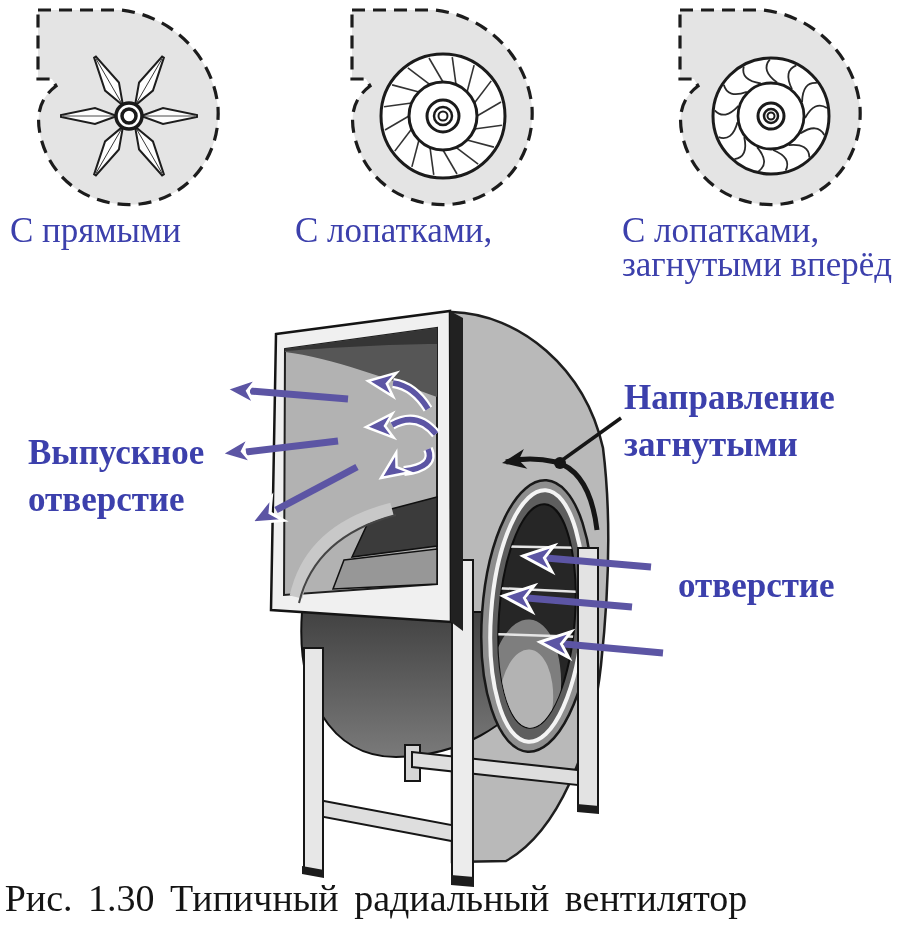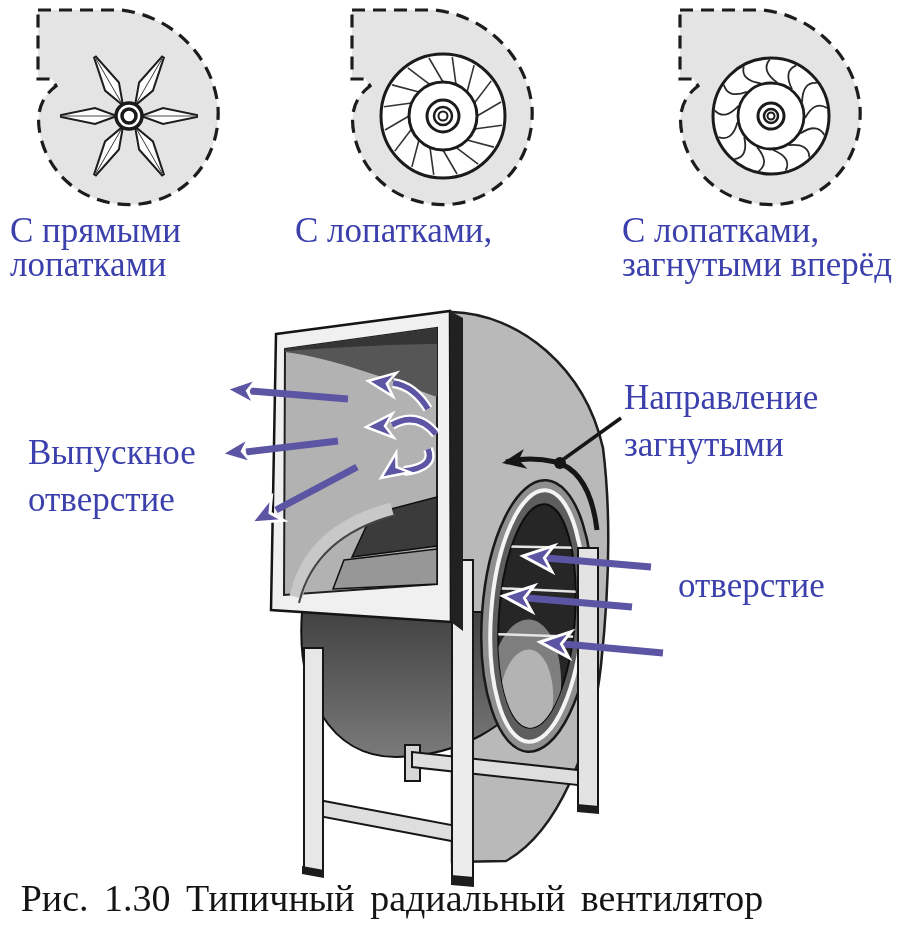--- a/index.html
+++ b/index.html
@@ -8,23 +8,23 @@
     font-family:"Liberation Serif","DejaVu Serif",serif;overflow:hidden;
   }
   .panel-label{
     position:absolute;top:214px;
     font-size:35px;line-height:34px;color:#3c40ac;z-index:3;
   }
   .panel-label span{display:block;}
   .side-label{
     position:absolute;font-size:35px;line-height:47px;color:#3c40ac;z-index:3;
   }
-  .side-label span{display:block;}
+  .side-label span{display:block;font-weight:bold;}
   #caption{
-    position:absolute;left:16px;top:876px;width:752px;text-align:center;
+    position:absolute;left:0;top:876px;width:752px;text-align:center;
     font-size:38px;color:#141414;word-spacing:6px;z-index:3;
   }
   svg{display:block;}
   .mainsvg{position:absolute;left:0;top:0;z-index:1;}
   .panelsvg{position:absolute;z-index:2;}
 </style>
 </head>
 <body>
 
 <svg class="panelsvg" style="left:8px;top:2px" width="230" height="213" viewBox="0 0 230 213">
@@ -109,21 +109,20 @@
     </g>
     <circle r="33" fill="#ffffff" stroke="#1b1b1b" stroke-width="2.8"></circle>
     <circle r="13" fill="#ffffff" stroke="#1b1b1b" stroke-width="3"></circle>
     <circle r="7" fill="#ffffff" stroke="#1b1b1b" stroke-width="2.5"></circle>
     <circle r="3.5" fill="#ffffff" stroke="#1b1b1b" stroke-width="2"></circle>
   </g>
 </svg>
 
 <div class="panel-label" style="left:10px;width:230px">
   <span>С прямыми</span>
-  <span>лопатками</span>
 </div>
 <div class="panel-label" style="left:295px;width:290px">
   <span>С лопатками,</span>
 </div>
 <div class="panel-label" style="left:622px;width:296px">
   <span>С лопатками,</span>
   <span>загнутыми вперёд</span>
 </div>
 
 <svg class="mainsvg" width="912" height="930" viewBox="0 0 912 930">

